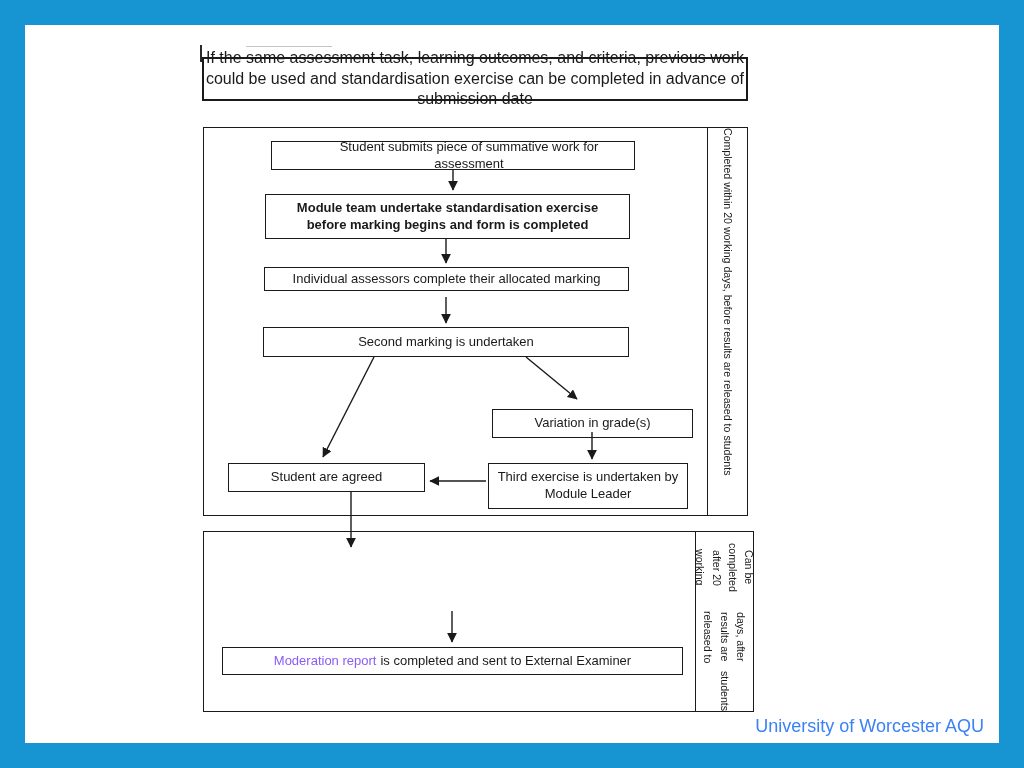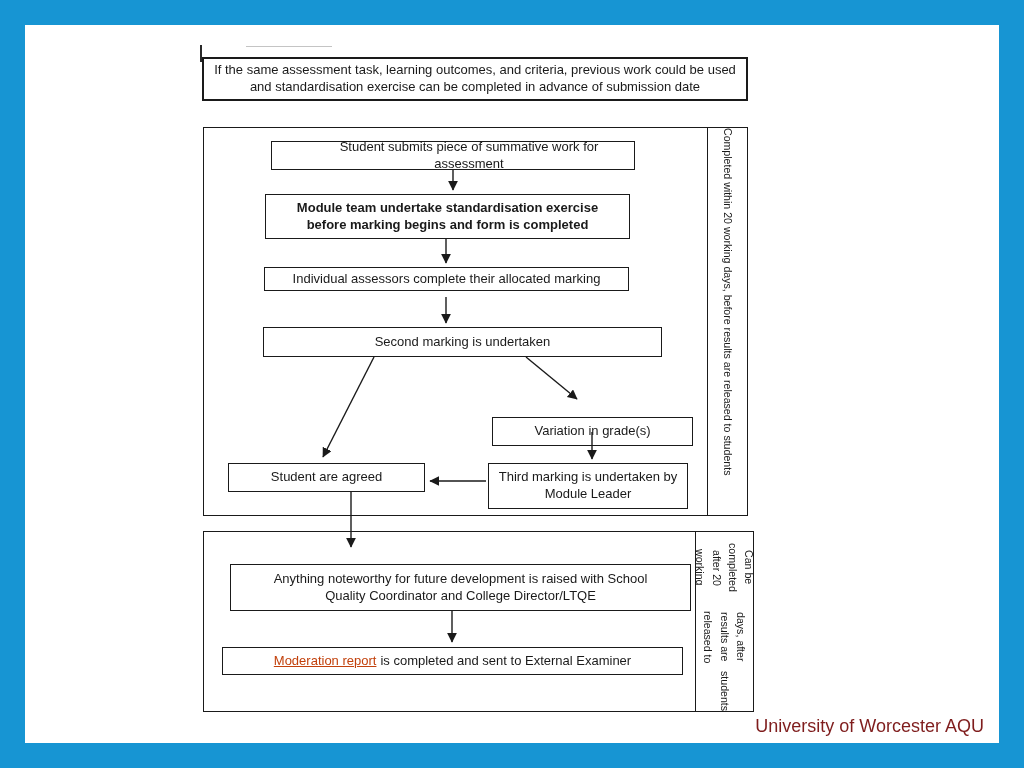--- a/index.html
+++ b/index.html
@@ -16,21 +16,21 @@
     position:absolute;left:25px;top:25px;width:974px;height:718px;
     background:#ffffff;
   }
   .abs{position:absolute;box-sizing:border-box;}
   .fbox{
     position:absolute;box-sizing:border-box;
     border:1.5px solid #1a1a1a;background:#fff;
     display:flex;align-items:center;justify-content:center;
     text-align:center;font-size:13px;line-height:1.3;
   }
-  #note-box{border-width:2px;font-size:13px;}
+  #note-box{border-width:2px;font-size:16px;}
   .container{
     position:absolute;box-sizing:border-box;
     border:1.5px solid #1a1a1a;background:#fff;
   }
   .side-strip{
     position:absolute;right:0;top:0;bottom:0;
     border-left:1.5px solid #1a1a1a;
     display:flex;align-items:center;justify-content:center;
     overflow:hidden;
   }
@@ -39,23 +39,23 @@
     font-size:10.6px;line-height:1.55;
     text-align:center;height:100%;
     display:flex;align-items:center;
     color:#1a1a1a;
   }
   .vline{display:block;}
   #cursor-artifact{left:200px;top:45px;width:2px;height:17px;background:#2a2a2a;}
   #dashed-artifact{left:246px;top:46px;width:86px;height:0;border-top:1px solid #c4c4c4;}
   #footer-text{
     position:absolute;right:40px;bottom:31px;
-    font-size:18px;color:#7f1d1d;
+    font-size:18px;color:#3b82f6;
   }
-  a.mod-link{color:#c2410c;text-decoration:underline;cursor:pointer;}
+  a.mod-link{color:#8b5cf6;cursor:pointer;}
   .rest-text{margin-left:4px;}
   svg.arrows{position:absolute;left:0;top:0;pointer-events:none;}
   svg.arrows line{stroke:#1a1a1a;stroke-width:1.4;}
 </style>
 </head>
 <body>
 
 <div id="canvas">
   <div id="slide">
 
@@ -87,39 +87,36 @@
     </div>
 
     <div class="fbox" style="left:240px;top:169px;width:365px;height:45px;">
       <div style="width:340px;font-weight:bold;">Module team undertake standardisation exercise before marking begins and form is completed</div>
     </div>
 
     <div class="fbox" style="left:239px;top:242px;width:365px;height:24px;">
       <div>Individual assessors complete their allocated marking</div>
     </div>
 
-    <div class="fbox" style="left:238px;top:302px;width:399px;height:30px;">
+    <div class="fbox" style="left:238px;top:302px;width:366px;height:30px;">
       <div>Second marking is undertaken</div>
     </div>
 
-    <div class="fbox" style="left:467px;top:392px;width:201px;height:29px;">
+    <div class="fbox" style="left:467px;top:384px;width:201px;height:29px;">
       <div>Variation in grade(s)</div>
     </div>
 
     <div class="fbox" style="left:203px;top:438px;width:197px;height:29px;">
       <div>Student are agreed</div>
     </div>
 
     <div class="fbox" style="left:463px;top:438px;width:200px;height:46px;">
-      <div style="width:185px;">Third marking is undertaken by Module Leader</div>
+      <div style="width:185px;">Third exercise is undertaken by Module Leader</div>
     </div>
 
-    <div class="fbox" style="left:205px;top:539px;width:461px;height:47px;">
-      <div style="width:375px;">Anything noteworthy for future development is raised with School Quality Coordinator and College Director/LTQE</div>
-    </div>
 
     <div class="fbox" style="left:197px;top:622px;width:461px;height:28px;">
       <div>
         <a class="mod-link">Moderation report</a><span class="rest-text">is completed and sent to External Examiner</span>
       </div>
     </div>
 
     <svg class="arrows" width="974" height="718" viewBox="0 0 974 718">
       <defs>
         <marker id="ah" markerWidth="8" markerHeight="8" refX="6.5" refY="3.5" orient="auto">

